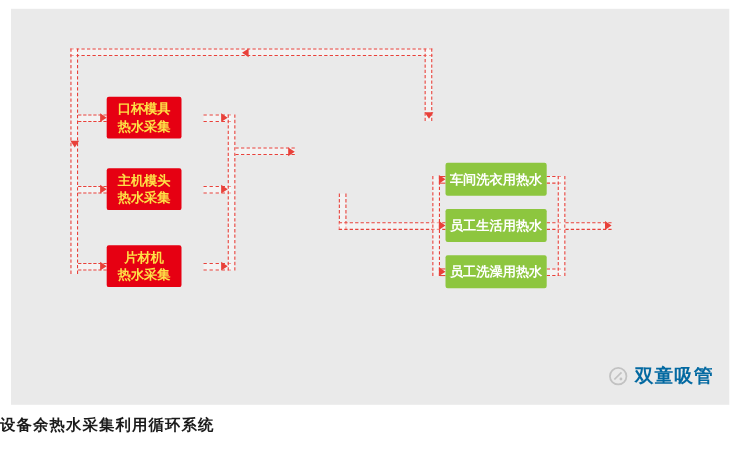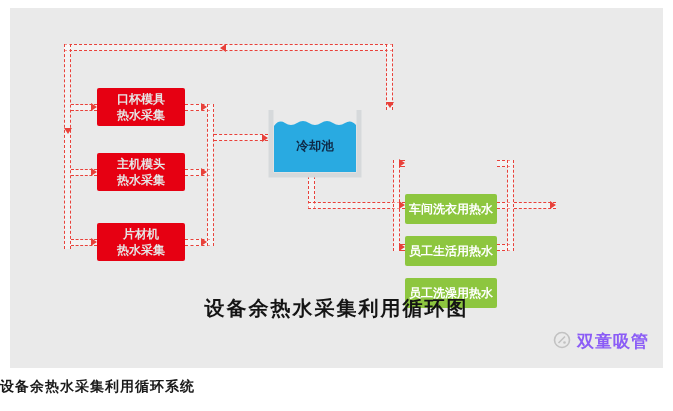--- a/index.html
+++ b/index.html
@@ -22,32 +22,32 @@
     overflow:hidden;
   }
   .panel{
     position:absolute;
     left:10px;top:8px;
     width:653px;height:360px;
     background:var(--panel-bg);
   }
   
   .src{
-    position:absolute;width:88px;height:38px;
-    background:var(--source-color);color:#e5e5e5;
+    position:absolute;width:68px;height:38px;
+    background:var(--source-color);color:#fde047;
     font-size:12px;font-weight:bold;line-height:1.35;
     display:flex;flex-direction:column;align-items:center;justify-content:center;
     border-radius:2px;text-align:center;
   }
   .use{
     position:absolute;width:92px;height:30px;
     background:var(--use-color);color:#fff;
     font-size:12px;font-weight:bold;
     display:flex;align-items:center;justify-content:center;
-    border-radius:2px;white-space:nowrap;margin-top:46px;
+    border-radius:2px;white-space:nowrap;
   }
   .waste{
     position:absolute;left:546px;top:182px;width:80px;height:30px;
     background:var(--waste-color);color:#fff;
     font-size:12px;font-weight:bold;
     display:flex;align-items:center;justify-content:center;
     border-radius:2px;white-space:nowrap;
   }
   
   .tank{
@@ -68,22 +68,22 @@
   .al{border-top:4px solid transparent;border-bottom:4px solid transparent;border-right:6px solid var(--pipe-color);}
   .ad{border-left:4px solid transparent;border-right:4px solid transparent;border-top:6px solid var(--pipe-color);}
   
   .diagram-title{
     position:absolute;left:0;top:287px;width:100%;
     text-align:center;font-size:20px;font-weight:bold;color:#141414;
     letter-spacing:2px;
   }
   .watermark{
     position:absolute;right:14px;top:322px;
-    display:flex;gap:5px;
-    color:#8b5cf6;font-size:17px;font-weight:600;letter-spacing:1px;
+    display:flex;align-items:center;gap:5px;
+    color:#0369a1;font-size:17px;font-weight:600;letter-spacing:1px;
   }
   .caption{
     position:absolute;left:0;top:378px;width:100%;
     text-align:left;font-size:14px;font-weight:bold;color:#1a1a1a;
     letter-spacing:1px;
   }
 </style>
 </head>
 <body>
 
@@ -137,40 +137,32 @@
     </div>
     <div class="src" style="left:87px;top:145px;align-items:center;">
       <span>主机模头</span>
       <span>热水采集</span>
     </div>
     <div class="src" style="left:87px;top:215px;">
       <span>片材机</span>
       <span>热水采集</span>
     </div>
 
-    <div class="tank">
-      <svg width="94" height="70" viewBox="0 0 94 70">
-        <path d="M6,18 Q11,11 17,15 Q23,19 29,15 Q35,11 41,15 Q47,19 53,15 Q59,11 65,15 Q71,19 77,15 Q83,11 88,17 L88,64 L6,64 Z" style="fill:var(--water-color);"></path>
-        <path d="M3,2 L3,67 L91,67 L91,2" fill="none" stroke="#d6d9db" stroke-width="5"></path>
-      </svg>
-      <div class="tank-label">冷却池</div>
-    </div>
 
     <div class="use" style="left:395px;top:140px;">
       <span>车间洗衣用热水</span>
     </div>
     <div class="use" style="left:395px;top:182px;">
       <span>员工生活用热水</span>
     </div>
     <div class="use" style="left:395px;top:224px;">
       <span>员工洗澡用热水</span>
     </div>
 
 
-    <div class="diagram-title">设备余热水采集利用循环图</div>
 
     <div class="watermark">
       <svg width="20" height="20" viewBox="0 0 20 20">
         <circle cx="10" cy="10" r="7.5" fill="none" stroke="#c2c2c2" stroke-width="1.6"></circle>
         <path d="M6.5,13 L13,6.5" stroke="#c2c2c2" stroke-width="1.6" fill="none"></path>
         <circle cx="12.5" cy="12.5" r="1.3" fill="#c2c2c2"></circle>
       </svg>
       <span>双童吸管</span>
     </div>
   </div>

